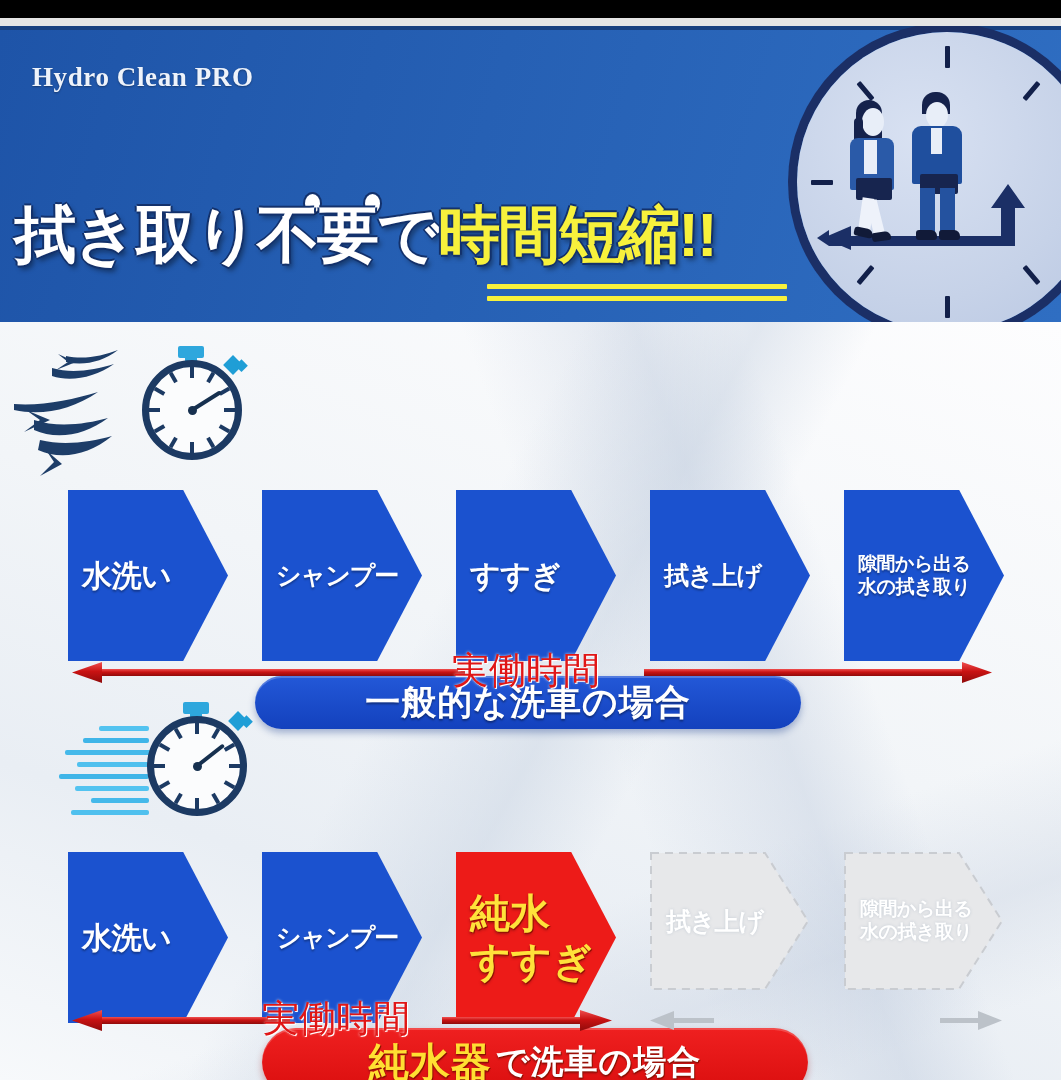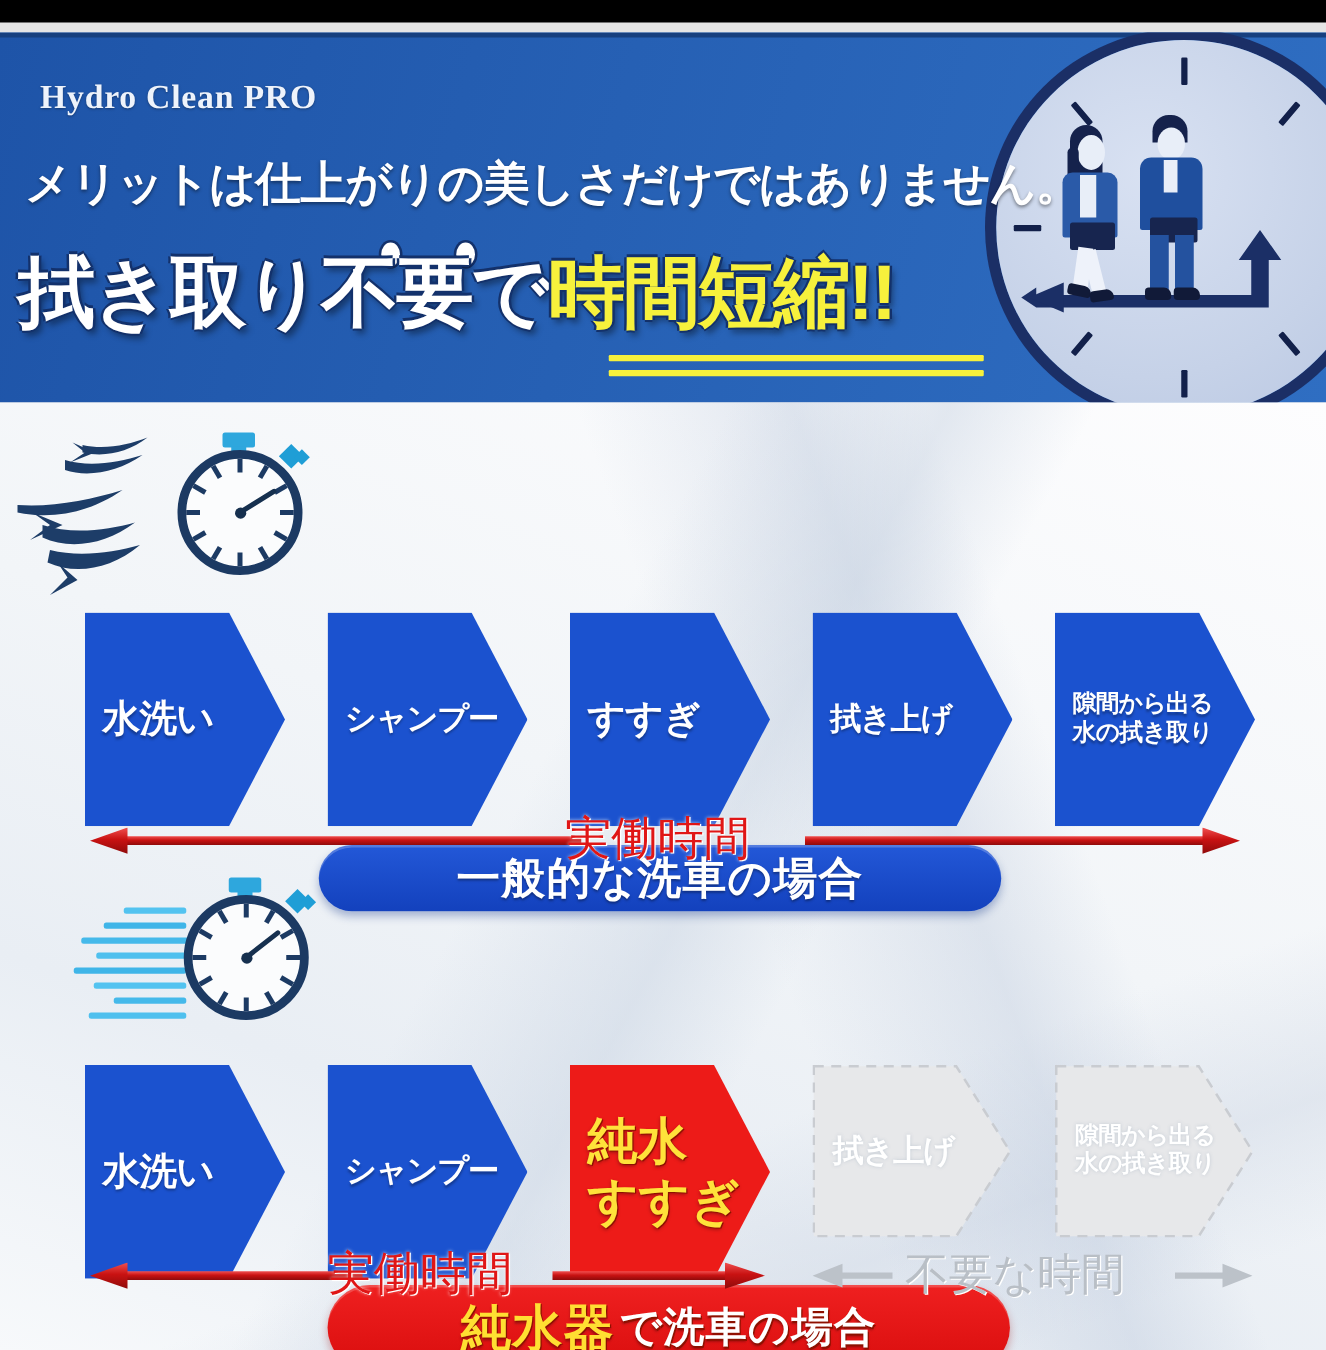--- a/index.html
+++ b/index.html
@@ -208,21 +208,20 @@
       <div class="p-body" style="left:12px;top:34px;width:50px;height:58px;border-radius:9px 9px 2px 2px;background:#1f4f9e;"></div>
       <div class="p-body2" style="left:31px;top:36px;width:11px;height:26px;background:#e8eef8;"></div>
       <div class="p-bag" style="left:20px;top:82px;width:38px;height:20px;"></div>
       <div class="p-leg2" style="left:20px;top:96px;width:15px;height:46px;"></div>
       <div class="p-leg2" style="left:40px;top:96px;width:15px;height:46px;"></div>
       <div class="p-shoe" style="left:16px;top:138px;width:21px;height:10px;"></div>
       <div class="p-shoe" style="left:39px;top:138px;width:21px;height:10px;"></div>
     </div>
 
     <div id="brand">Hydro Clean PRO</div>
-    <div id="subhead">メリットは仕上がりの美しさだけではありません。</div>
 
     <div class="dots"><i></i><i></i></div>
 
     <div id="bigline">
       <span class="w">拭き取り不要で</span><span class="y">時間短縮!!</span>
     </div>
 
     <div id="uline">
         <div></div>
         <div></div>
@@ -386,18 +385,17 @@
     <div class="tlabel red" style="left:262px;top:672px;font-size:37px;">実働時間</div>
 
     <div class="tarrow" style="left:650px;top:688px;width:352px;height:22px;">
       <svg width="352" height="22" viewBox="0 0 352 22">
         <rect x="22" y="8" width="42" height="5" fill="#bcc2c9"></rect>
         <path d="M0 10.5 L24 1 L24 20 Z" fill="#bcc2c9"></path>
         <rect x="290" y="8" width="42" height="5" fill="#bcc2c9"></rect>
         <path d="M352 10.5 L328 1 L328 20 Z" fill="#bcc2c9"></path>
       </svg>
     </div>
-    <div class="tlabel grey" style="left:724px;top:674px;font-size:35px;">不要な時間</div>
 
   </div>
 
   <div id="botedge"></div>
 </div>
 
 </body></html>

